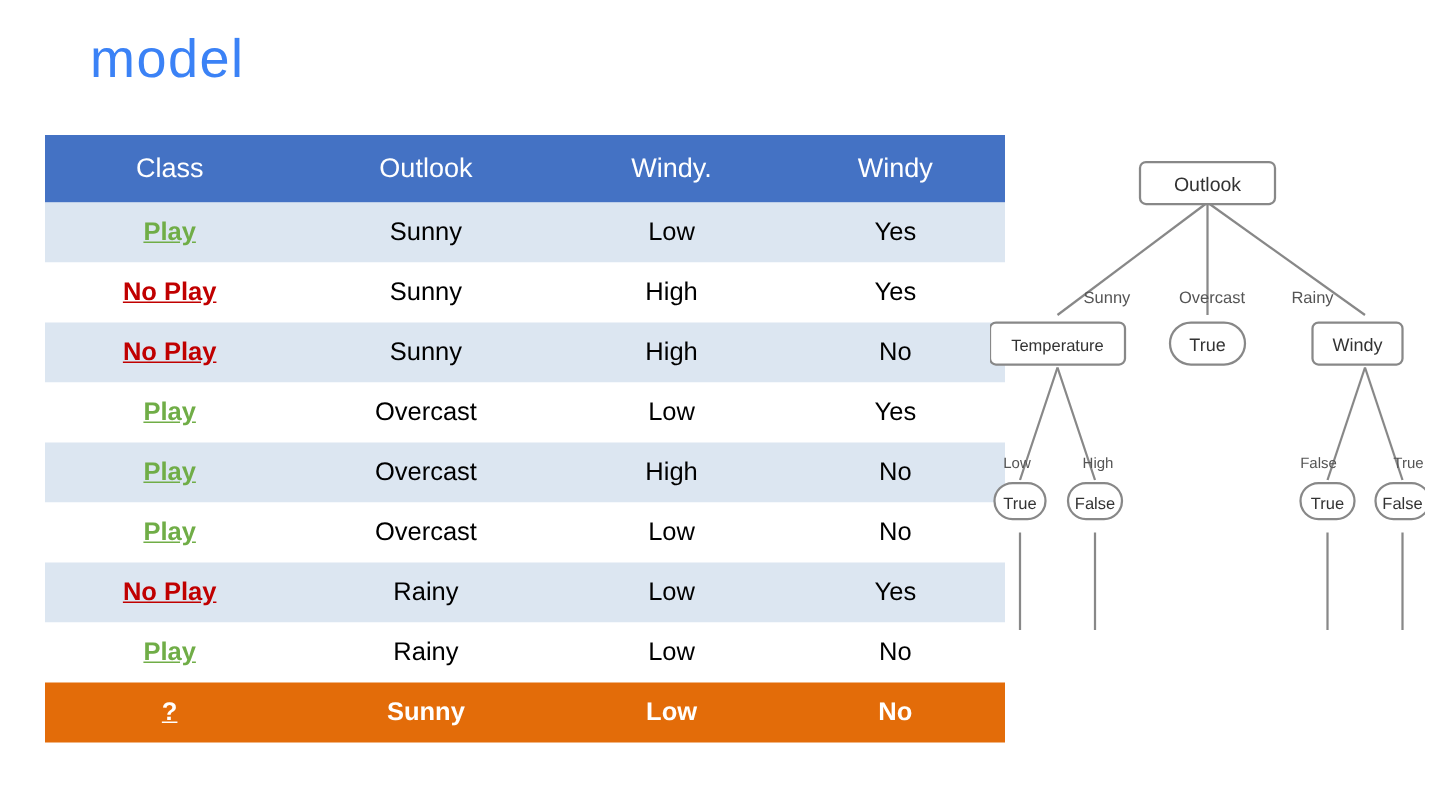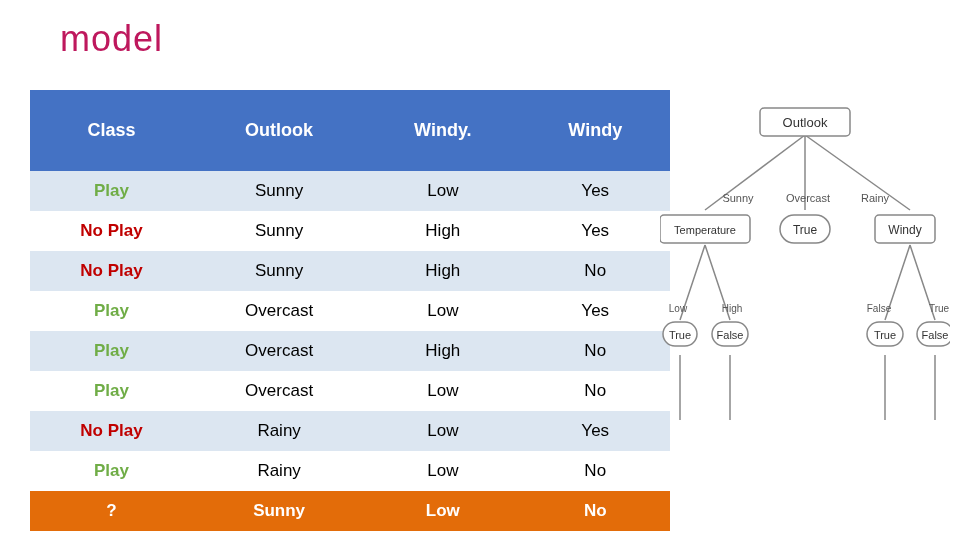--- a/index.html
+++ b/index.html
@@ -11,21 +11,21 @@
       overflow: hidden;
       position: relative;
     }
 
     .page-title {
       position: absolute;
       top: 18px;
       left: 60px;
       font-size: 36px;
       font-weight: 300;
-      color: #be185d;
+      color: #3b82f6;
       letter-spacing: 1px;
     }
 
     .table-container {
       position: absolute;
       top: 90px;
       left: 30px;
       width: 640px;
     }
 
@@ -33,23 +33,23 @@
       width: 100%;
       border-collapse: collapse;
     }
 
     thead tr {
       background-color: #4472c4;
       color: #ffffff;
     }
 
     thead th {
-      padding: 30px 20px;
+      padding: 12px 20px;
       font-size: 18px;
-      font-weight: 700;
+      font-weight: 400;
       text-align: center;
       border: none;
       margin-top: 43px;
     }
 
     tbody tr:nth-child(odd) {
       background-color: #dce6f1;
     }
 
     tbody tr:nth-child(even) {
@@ -67,20 +67,21 @@
 
     tbody td {
       padding: 10px 20px;
       font-size: 17px;
       text-align: center;
       border: none;
     }
 
     .class-col {
       font-weight: 600;
+      text-decoration: underline;
     }
 
     
     .tree-container {
       position: absolute;
       top: 90px;
       left: 660px;
       width: 290px;
       height: 430px;
     }

